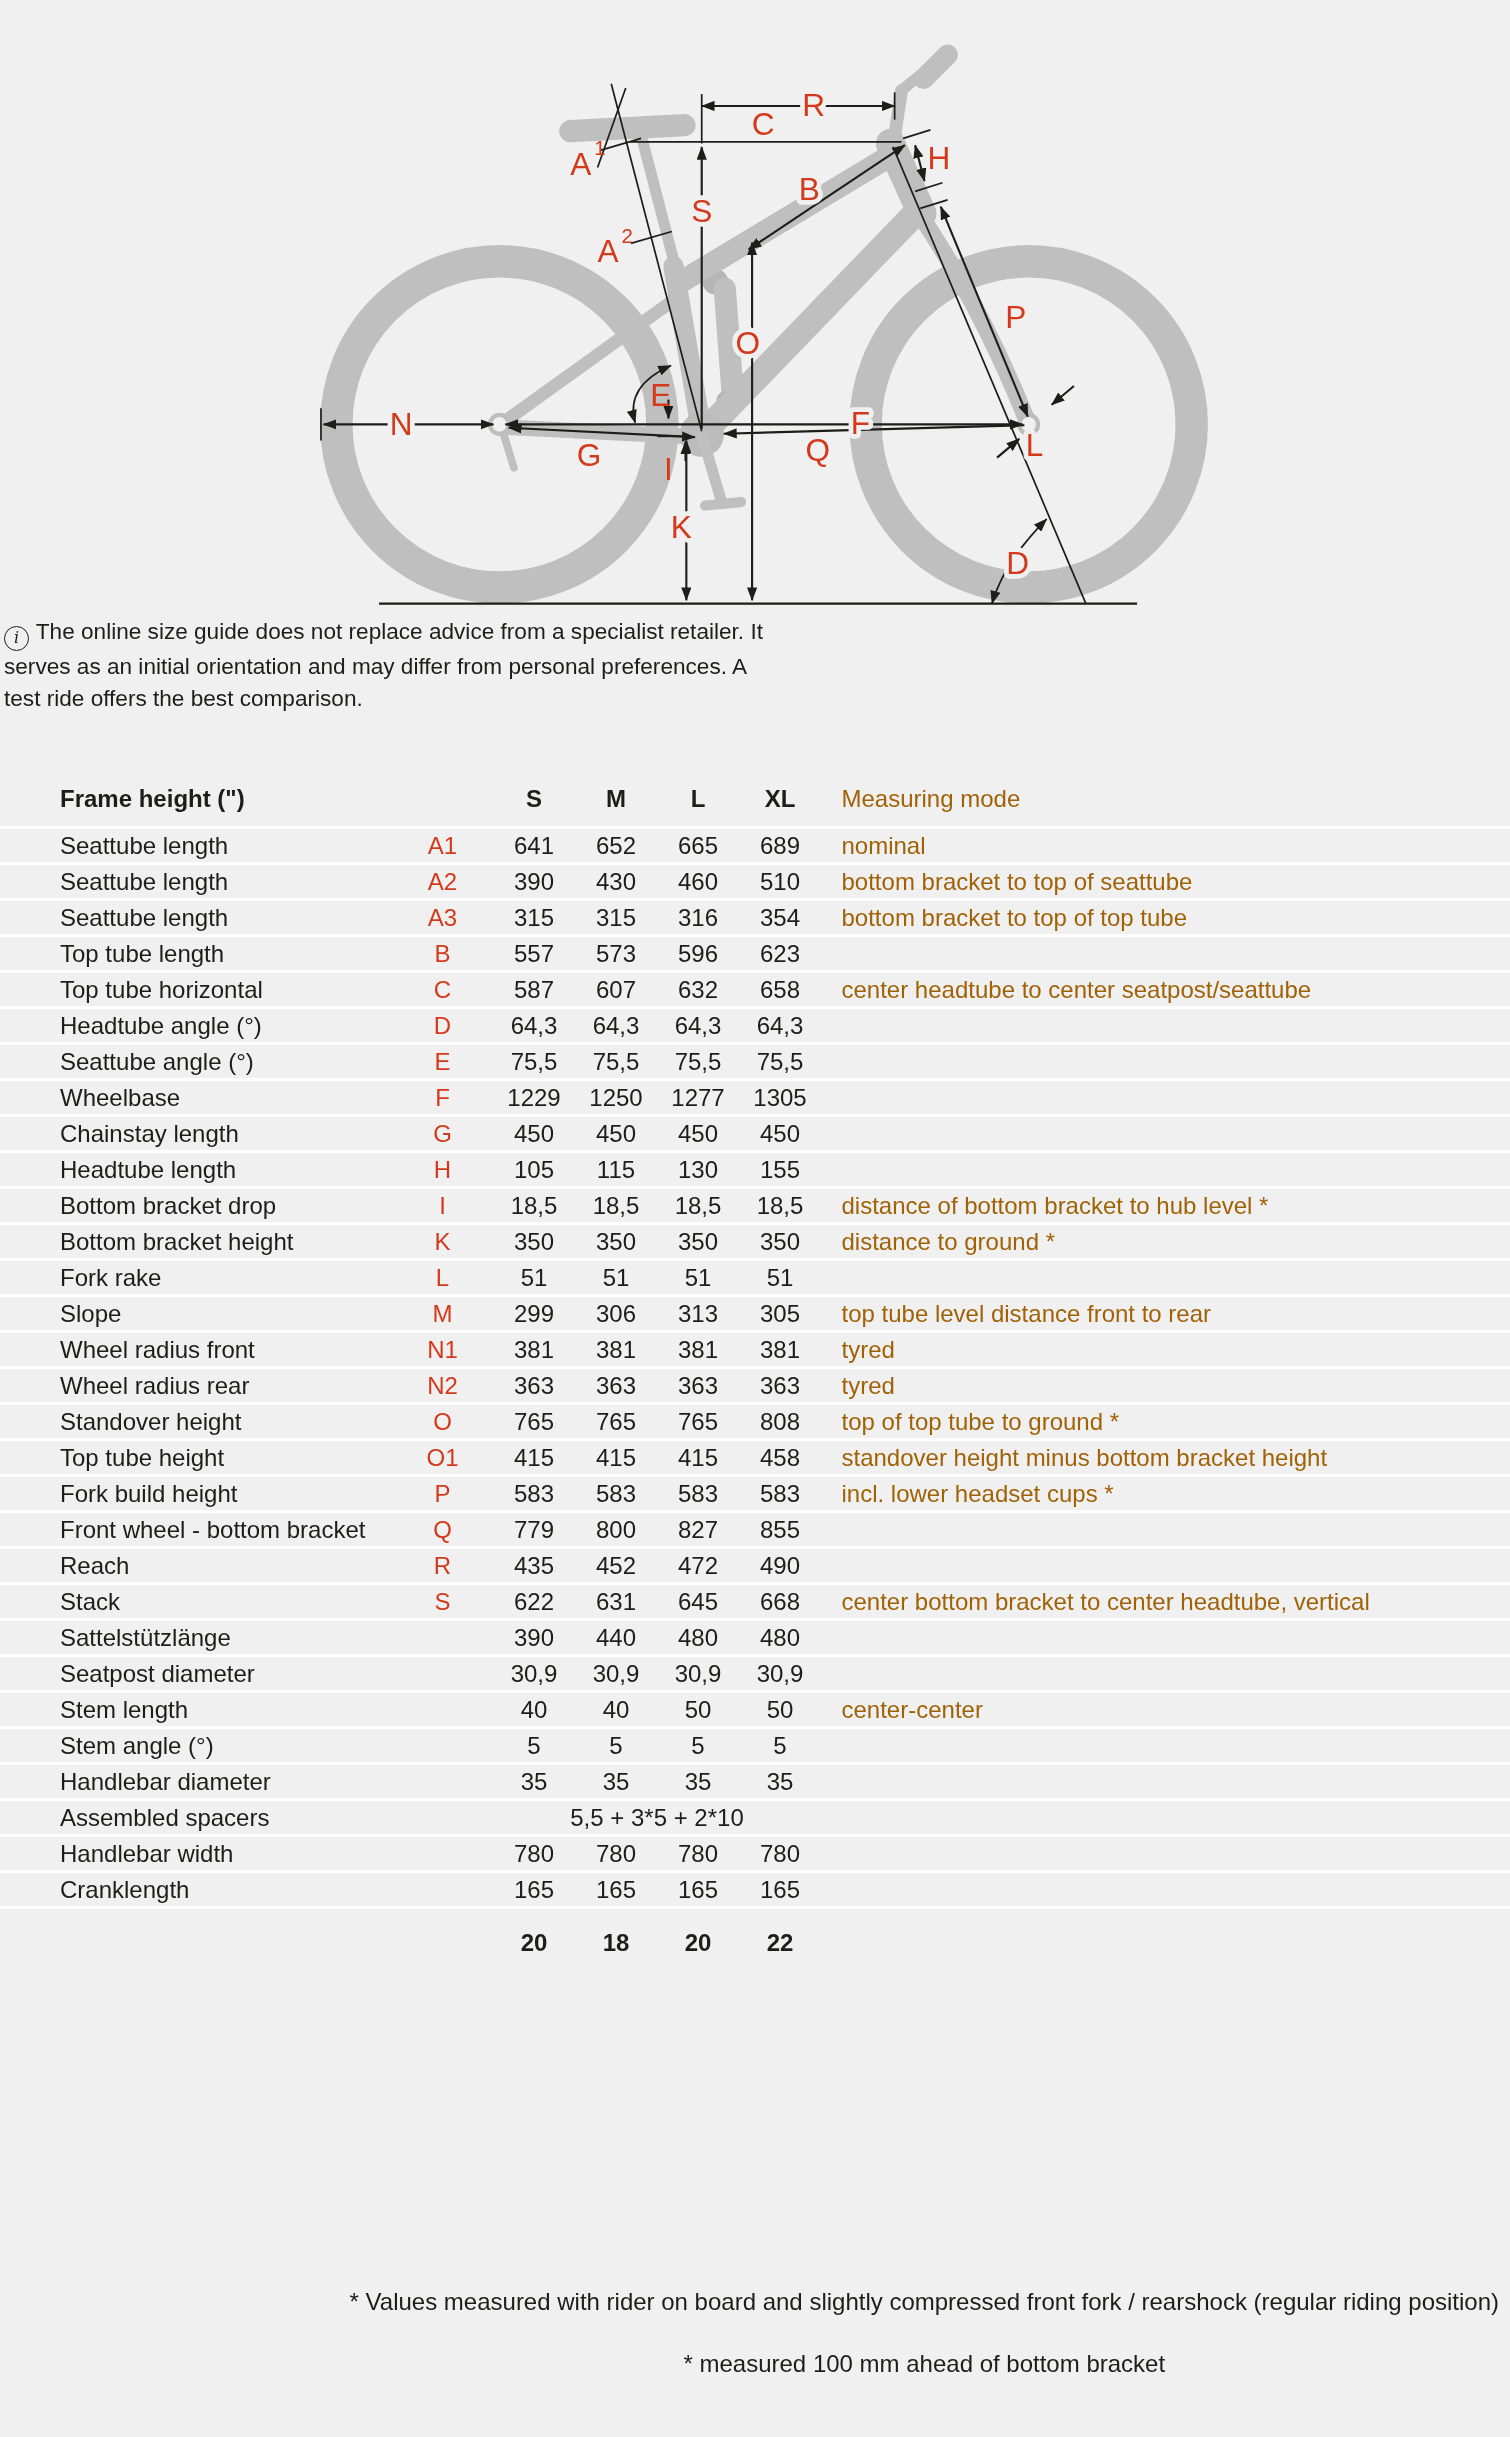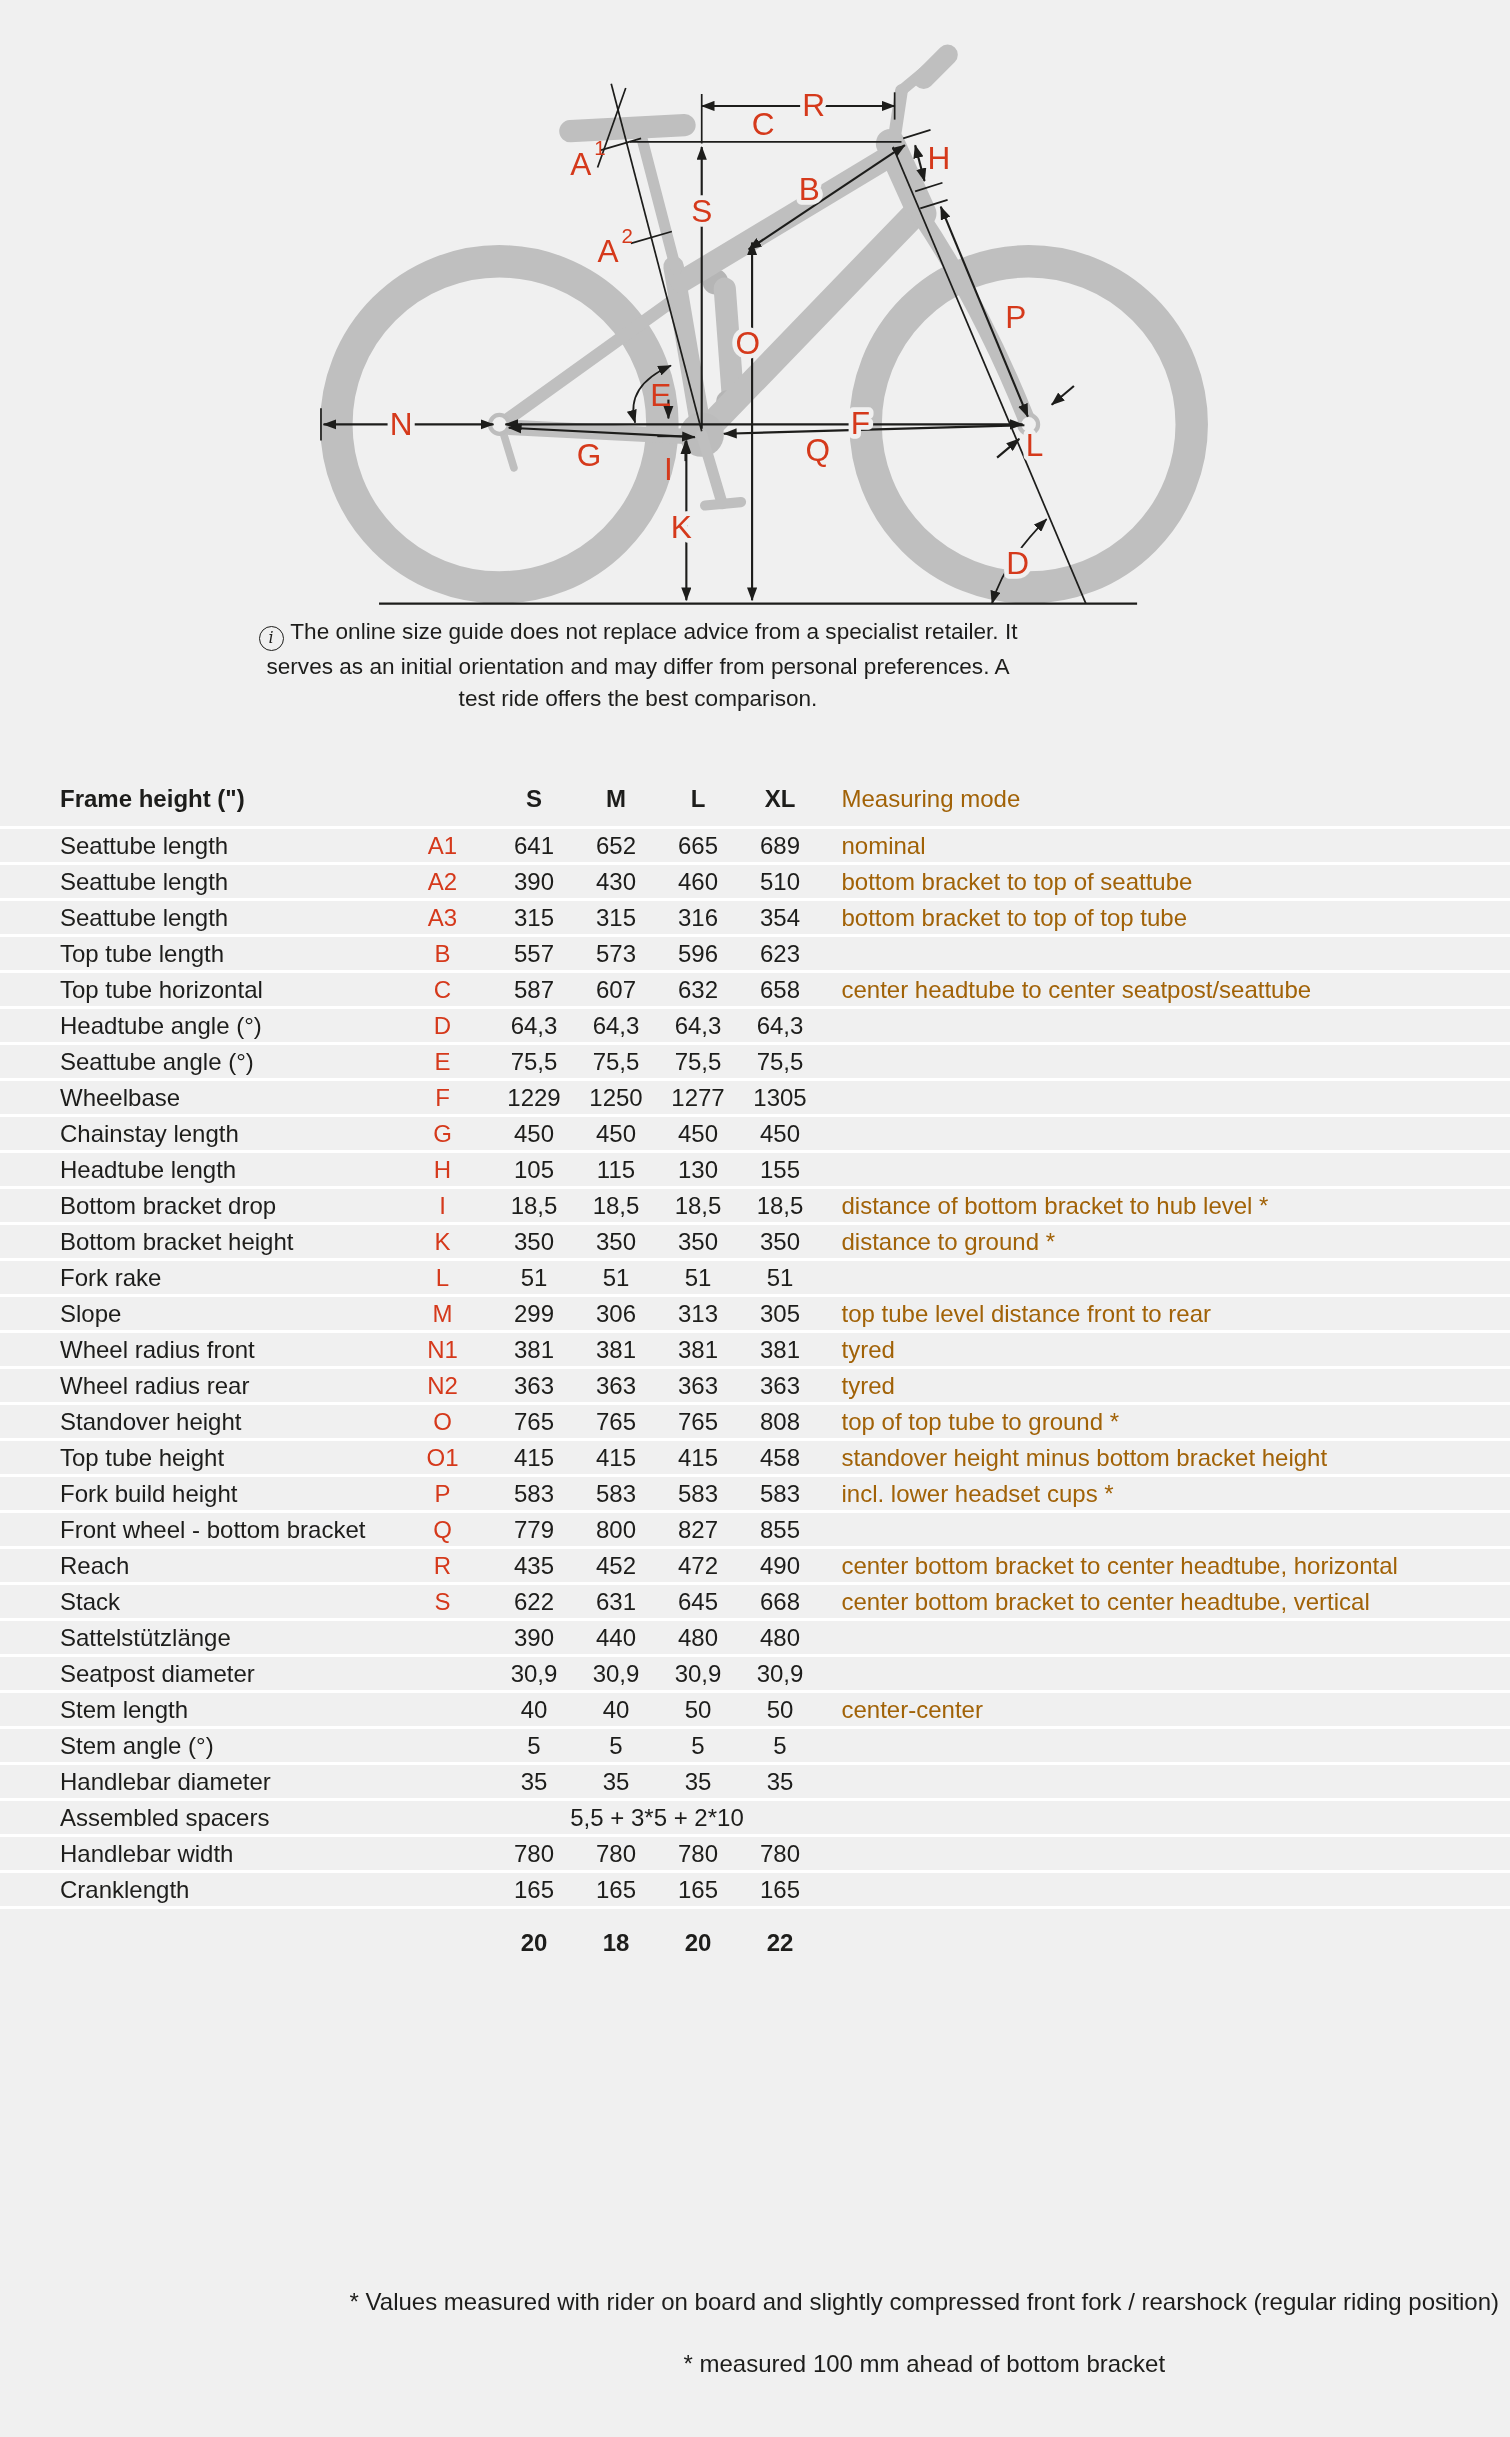--- a/index.html
+++ b/index.html
@@ -18,22 +18,22 @@
   .dl{font-family:"Liberation Sans","DejaVu Sans",sans-serif;font-size:37px;fill:#d5391b;text-anchor:middle;}
   .dl-a{text-anchor:start;}
   .dl-sm{font-size:24px;text-anchor:start;}
   .halo{stroke:#f0f0f0;stroke-width:11px;paint-order:stroke;stroke-linejoin:round;}
   .dim{stroke:#1d1d1b;stroke-width:2.5;fill:none;}
   .thin{stroke-width:2;}
   .tube{stroke:#bfbfbf;fill:none;stroke-linecap:round;}
 
   
   .info-note{
-    position:absolute;left:16px;top:616px;width:1244px;
-    text-align:center;font-size:22.6px;line-height:32px;color:#1d1d1b;
+    position:absolute;left:4px;top:616px;width:1244px;
+    font-size:22.6px;line-height:32px;color:#1d1d1b;
   }
   .i-ico{
     display:inline-flex;align-items:center;justify-content:center;
     width:23px;height:23px;border:1.7px solid #1d1d1b;border-radius:50%;
     font-family:"DejaVu Serif",serif;font-style:italic;font-size:16px;
     vertical-align:-4.3px;margin-right:6.8px;
   }
 
   
   .geo-table{position:absolute;left:0;top:771px;width:1511px;font-size:24px;}
@@ -408,21 +408,20 @@
   </div>
         <div class="g-row">
     <div class="c-label">Reach</div>
     <div class="c-letter">R</div>
     <div class="c-sp"></div>
     <div class="c-v0 c-val">435</div>
     <div class="c-v1 c-val">452</div>
     <div class="c-v2 c-val">472</div>
     <div class="c-v3 c-val">490</div>
     <div class="c-sp2"></div>
-    <div class="c-mode">center bottom bracket to center headtube, horizontal</div>
   </div>
         <div class="g-row">
     <div class="c-label">Stack</div>
     <div class="c-letter">S</div>
     <div class="c-sp"></div>
     <div class="c-v0 c-val">622</div>
     <div class="c-v1 c-val">631</div>
     <div class="c-v2 c-val">645</div>
     <div class="c-v3 c-val">668</div>
     <div class="c-sp2"></div>

